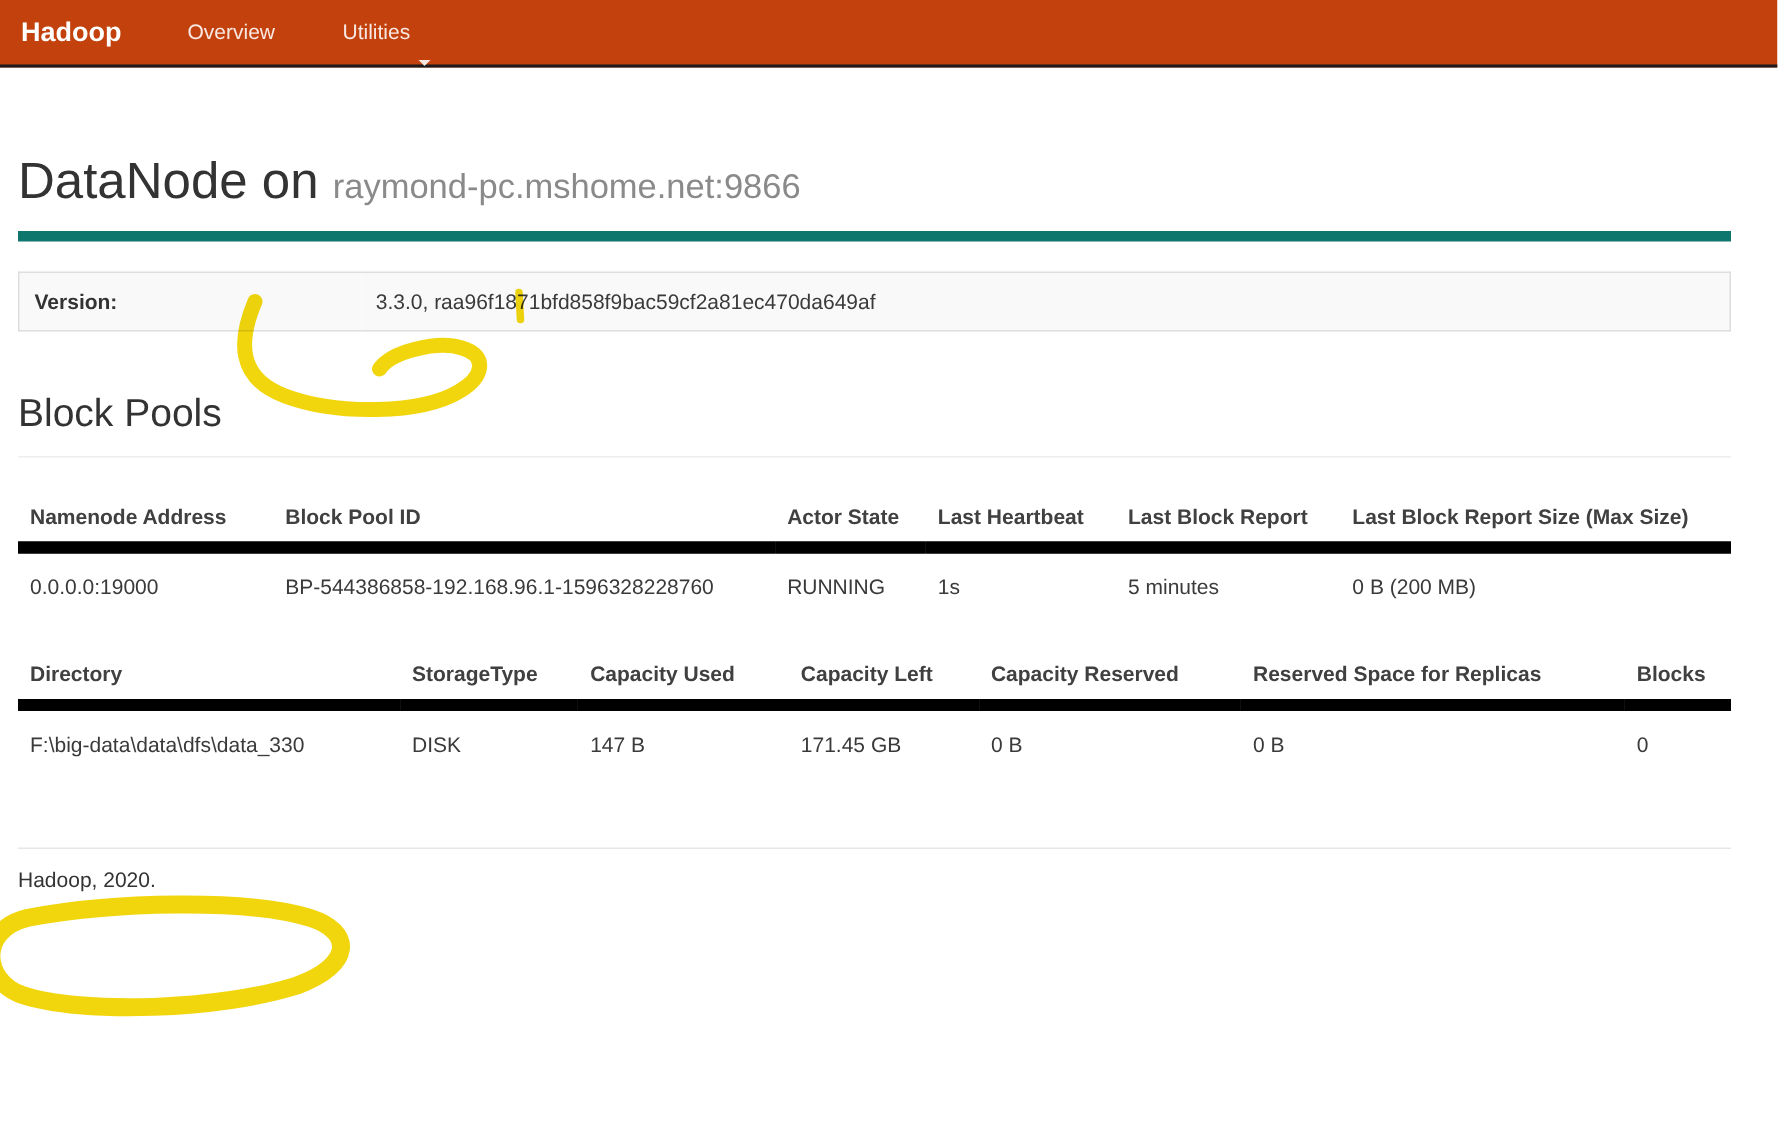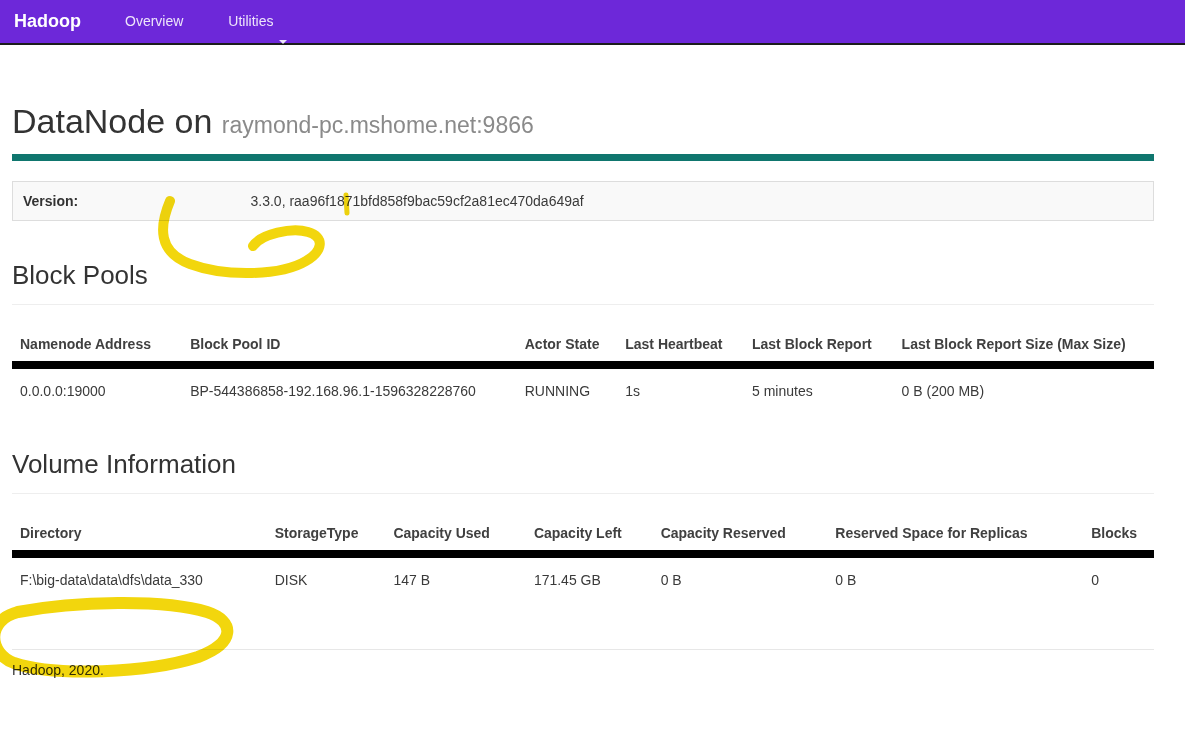--- a/index.html
+++ b/index.html
@@ -136,21 +136,21 @@
     width: 1185px; height: 753px;
     pointer-events: none;
     mix-blend-mode: multiply;
     z-index: 10;
   }
   .marker { fill: none; stroke-linecap: round; stroke-linejoin: round; }
 </style>
 </head>
 <body>
 
-<nav class="navbar" style="background: #6d28d9;">
+<nav class="navbar" style="background: #c2410c;">
   <a class="navbar-brand">Hadoop</a>
   <a class="nav-link">
     <span>Overview</span>
   </a>
   <a class="nav-link">
     <span>Utilities</span>
     <span class="caret"></span>
   </a>
 </nav>
 
@@ -200,23 +200,20 @@
         <td>0.0.0.0:19000</td>
         <td>BP-544386858-192.168.96.1-1596328228760</td>
         <td>RUNNING</td>
         <td>1s</td>
         <td>5 minutes</td>
         <td>0 B (200 MB)</td>
       </tr>
     </tbody>
   </table>
 
-  <div class="section-header">
-    <h1>Volume Information</h1>
-  </div>
 
   <table class="data-table">
     <colgroup>
       <col style="width:22.3%">
         <col style="width:10.4%">
         <col style="width:12.3%">
       <col style="width:11.1%">
         <col style="width:15.3%">
         <col style="width:22.4%">
       <col style="width:6.2%">

